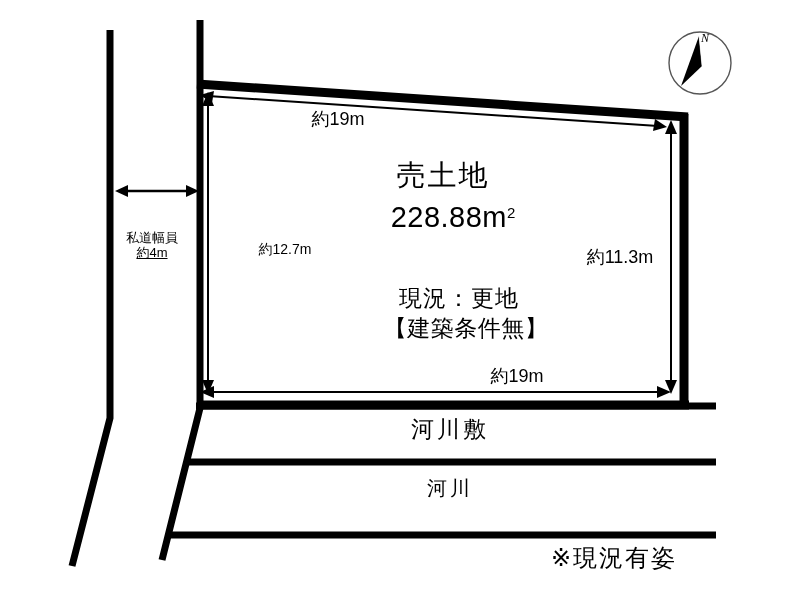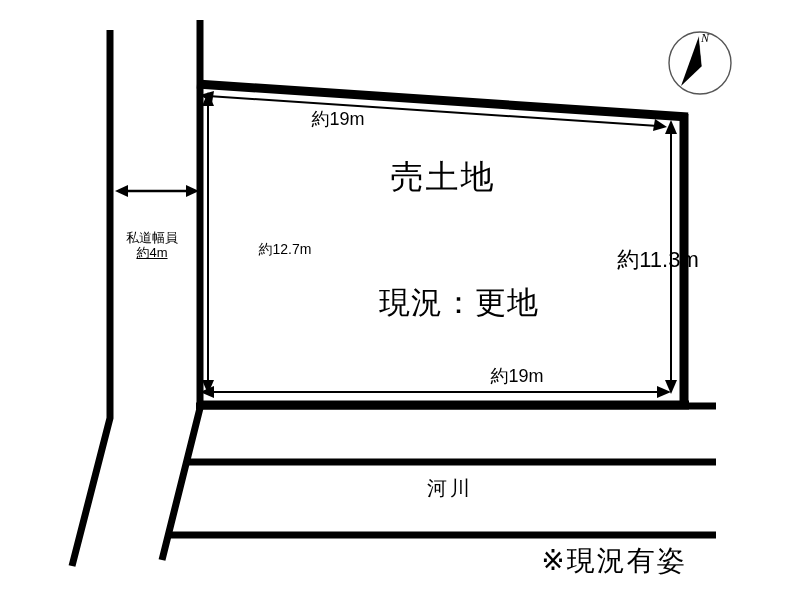--- a/index.html
+++ b/index.html
@@ -43,52 +43,52 @@
     left: 152px;
     top: 214px;
     font-size: 13px;
     text-align: center;
     margin-top: 16px;
   }
   #label-road-width .line2 { display: block; text-decoration: underline; }
 
   #label-top-dim   { left: 338px; top: 109px; font-size: 18px; }
   #label-left-dim  { left: 285px; top: 241px; font-size: 14px; }
-  #label-right-dim { left: 620px; top: 247px; font-size: 22px; margin-left: 38px; }
+  #label-right-dim { left: 620px; top: 247px; font-size: 18px; }
   #label-bottom-dim{ left: 517px; top: 366px; font-size: 18px; }
 
   #label-sale-title {
     left: 443px; top: 158px;
-    font-size: 33px; letter-spacing: 2px;
+    font-size: 29px; letter-spacing: 2px;
   }
   #label-area-sqm {
     left: 453px; top: 200px;
     font-size: 29px; letter-spacing: 0.5px;
   }
   #label-area-sqm .sup {
     font-size: 15px;
     vertical-align: 9px;
     letter-spacing: 0;
   }
   #label-area-tsubo {
     left: 453px; top: 231px;
     font-size: 29px;
   }
   #label-condition {
     left: 459px; top: 285px;
-    font-size: 31px; letter-spacing: 1px;
+    font-size: 23px; letter-spacing: 1px;
   }
   #label-building {
     left: 466px; top: 315px;
     font-size: 23px; letter-spacing: 0.5px;
   }
 
   #label-riverbank { left: 450px; top: 416px; font-size: 23px; letter-spacing: 3px; }
   #label-river     { left: 450px; top: 477px; font-size: 20px; letter-spacing: 3px; }
-  #label-asis      { left: 614px; top: 544px; font-size: 28px; letter-spacing: 2px; }
+  #label-asis      { left: 614px; top: 544px; font-size: 24px; letter-spacing: 2px; }
 
   #label-compass-n {
     left: 701px; top: 31px;
     font-size: 12px;
     font-style: italic;
     font-family: "Liberation Serif", "DejaVu Serif", serif;
   }
 </style>
 </head>
 <body>
@@ -157,25 +157,30 @@
   <div class="lbl lbl-center" id="label-top-dim">約19m</div>
 
   <div class="lbl lbl-center" id="label-left-dim">約12.7m</div>
 
   <div class="lbl lbl-center" id="label-right-dim">約11.3m</div>
 
   <div class="lbl lbl-center" id="label-bottom-dim">約19m</div>
 
   <div class="lbl lbl-center" id="label-sale-title">売土地</div>
 
+  <div class="lbl lbl-center" id="label-area-sqm">
+    <span>228.88</span><span>m</span><span class="sup">2</span>
+  </div>
 
 
   <div class="lbl lbl-center" id="label-condition">現況：更地</div>
 
+  <div class="lbl lbl-center" id="label-building">【建築条件無】</div>
 
+  <div class="lbl lbl-center" id="label-riverbank">河川敷</div>
 
   <div class="lbl lbl-center" id="label-river">河川</div>
 
   <div class="lbl lbl-center" id="label-asis">※現況有姿</div>
 
   <div class="lbl" id="label-compass-n">N</div>
 
 </div>
 
 </body></html>

